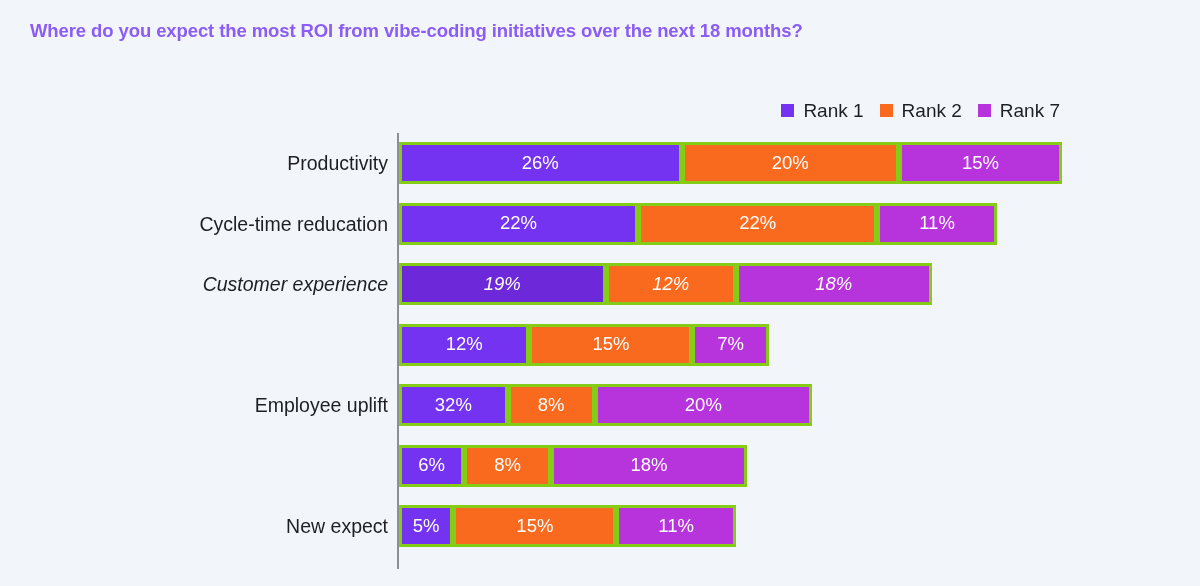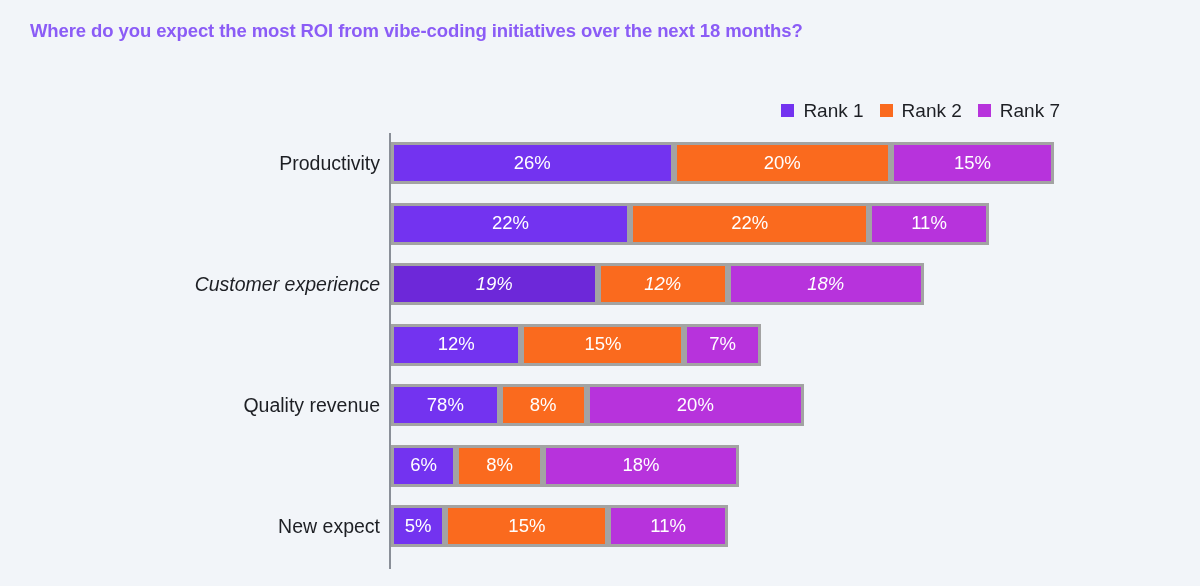--- a/index.html
+++ b/index.html
@@ -60,21 +60,21 @@
   .legend-label {
     font-size: 19px;
     color: #1d1f24;
     white-space: nowrap;
     line-height: 1;
   }
 
   
   #plot {
     position: absolute;
-    left: 4px;
+    left: 12px;
     top: 133px;
     width: 968px;
     height: 440px;
   }
 
   #axis-line {
     position: absolute;
     left: 385px;
     top: 0px;
     width: 2px;
@@ -108,21 +108,21 @@
     height: 42px;
     display: flex;
     flex-direction: row;
     align-items: stretch;
   }
 
   .seg {
     position: relative;
     height: 42px;
     box-sizing: border-box;
-    border: 3px solid #a3a3a3;
+    border: 3px solid #84cc16;
     display: flex;
     align-items: center;
     justify-content: center;
     overflow: hidden;
   }
 
   .seg-label {
     font-size: 18.5px;
     color: #ffffff;
     white-space: nowrap;
@@ -161,20 +161,21 @@
           </div>
           <div class="seg" style="width: 217.4px; background: rgb(250, 106, 30);">
             <span class="seg-label">20%</span>
           </div>
           <div class="seg" style="width: 163.05px; background: rgb(183, 51, 220);">
             <span class="seg-label">15%</span>
           </div>
         </div>
       </div>
       <div class="bar-row" style="top: 60.5px;">
+        <div class="cat-label">Cycle-time reducation</div>
         <div class="bar-track">
           <div class="seg" style="width: 239.14px; background: rgb(115, 51, 240);">
             <span class="seg-label">22%</span>
           </div>
           <div class="seg" style="width: 239.14px; background: rgb(250, 106, 30);">
             <span class="seg-label">22%</span>
           </div>
           <div class="seg" style="width: 119.57px; background: rgb(183, 51, 220);">
             <span class="seg-label">11%</span>
           </div>
@@ -201,24 +202,24 @@
           </div>
           <div class="seg" style="width: 163.05px; background: rgb(250, 106, 30);">
             <span class="seg-label">15%</span>
           </div>
           <div class="seg" style="width: 76.09px; background: rgb(183, 51, 220);">
             <span class="seg-label">7%</span>
           </div>
         </div>
       </div>
       <div class="bar-row" style="top: 242px;">
-        <div class="cat-label">Quality revenue</div>
+        <div class="cat-label">Employee uplift</div>
         <div class="bar-track">
           <div class="seg" style="width: 108.7px; background: rgb(115, 51, 240);">
-            <span class="seg-label">78%</span>
+            <span class="seg-label">32%</span>
           </div>
           <div class="seg" style="width: 86.96px; background: rgb(250, 106, 30);">
             <span class="seg-label">8%</span>
           </div>
           <div class="seg" style="width: 217.4px; background: rgb(183, 51, 220);">
             <span class="seg-label">20%</span>
           </div>
         </div>
       </div>
       <div class="bar-row" style="top: 302.5px;">

